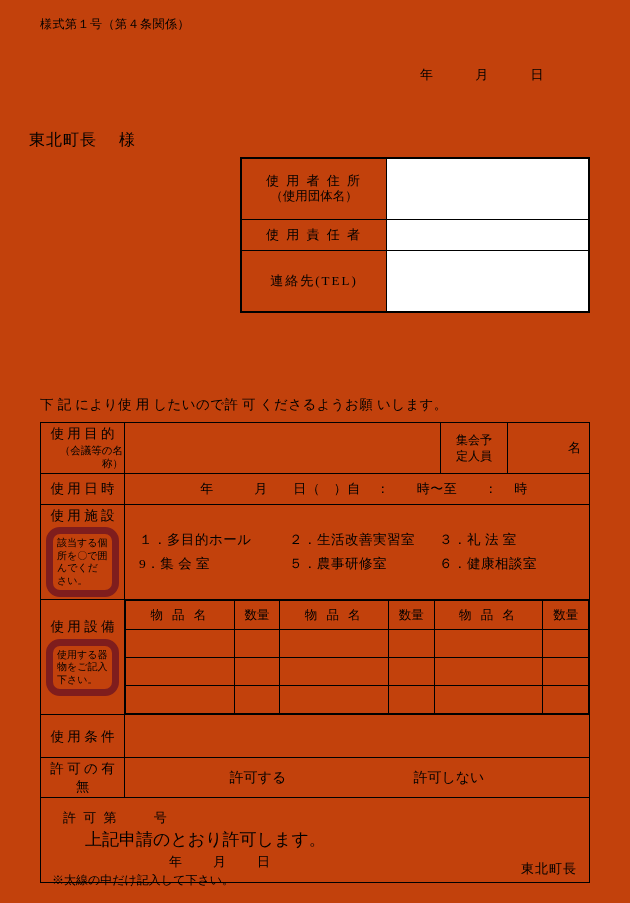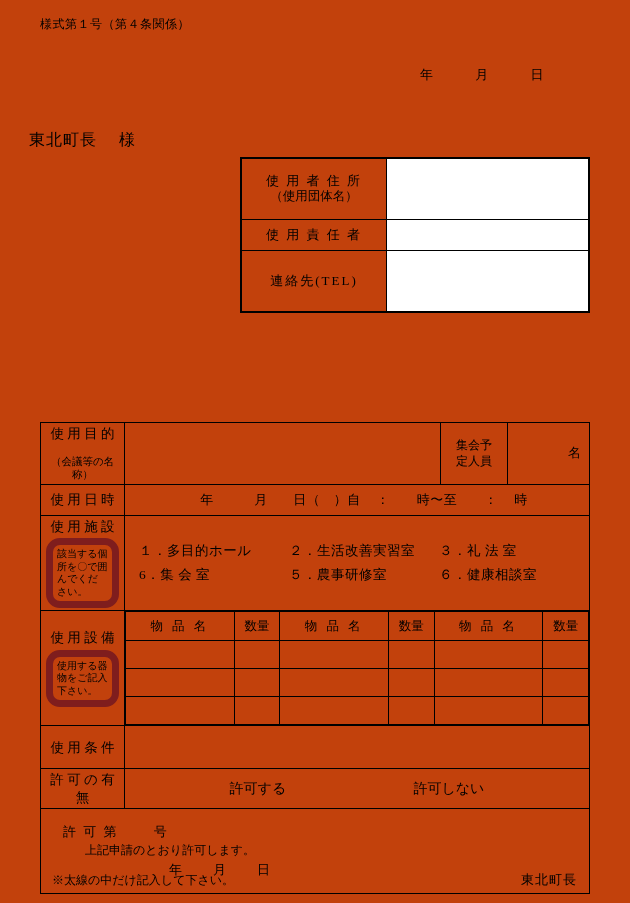--- a/index.html
+++ b/index.html
@@ -128,21 +128,22 @@
     width: 112px;
     text-align: center;
     padding: 2px 1px;
     line-height: 1.3;
   }
   .sp-title { display: block; font-size: 13.5px; }
   .sub-note {
     display: block;
     font-size: 10.5px;
     letter-spacing: 0;
-    margin-top: 12px;
+    margin-top: 1px;
+    text-align: right;
   }
   .round-note {
     display: block;
     font-size: 10px;
     line-height: 1.25;
     border: 7px solid #7f1d1d;
     border-radius: 14px;
     padding: 3px 4px;
     margin: 3px 4px 0 4px;
     text-align: left;
@@ -220,21 +221,21 @@
   }
 
   
   .final-cell {
     height: 76px;
     position: relative;
     padding: 4px 8px;
     font-size: 13px;
   }
   .final-line1 { letter-spacing: 2px; padding-left: 14px; }
-  .final-line2 { padding-left: 36px; font-size: 12px; margin-top: 1px; }
+  .final-line2 { padding-left: 36px; font-size: 17px; margin-top: 1px; }
   .final-line3 { padding-left: 120px; font-size: 13px; margin-top: 2px; letter-spacing: 0.5px; }
   .final-line3 span { display: inline-block; }
   .fl-y { width: 44px; }
   .fl-m { width: 44px; }
   .fl-d { width: 30px; }
   .final-signer {
     position: absolute;
     right: 12px;
     bottom: 4px;
     font-size: 13px;
@@ -285,20 +286,21 @@
         <td class="lbl">
           <span class="l1">連絡先(TEL)</span>
         </td>
         <td class="val"></td>
       </tr>
     </tbody>
       </table>
   </div>
 
 
+  <div class="lead">下 記 により使 用 したいので許 可 くださるようお願 いします。</div>
 
   <table class="main-table">
 
     <tbody>
         <tr>
       <td class="hdr-cell">
         <span class="sp-title">使 用 目 的</span>
         <span class="sub-note">（会議等の名称）</span>
       </td>
       <td class="purpose-blank"></td>
@@ -325,21 +327,21 @@
         <span class="sp-title">使 用 施 設</span>
         <span class="round-note">該当する個所を〇で囲んでください。</span>
       </td>
       <td class="facility-cell" colspan="3">
         <div class="facility-row">
           <div class="facility-item">１．多目的ホール</div>
           <div class="facility-item">２．生活改善実習室</div>
           <div class="facility-item">３．礼 法 室</div>
         </div>
         <div class="facility-row">
-          <div class="facility-item">6．集 会 室</div>
+          <div class="facility-item">9．集 会 室</div>
           <div class="facility-item">５．農事研修室</div>
           <div class="facility-item">６．健康相談室</div>
         </div>
       </td>
     </tr>
 
     <tr>
       <td class="hdr-cell">
         <span class="sp-title">使 用 設 備</span>
         <span class="round-note">使用する器物をご記入下さい。</span>

